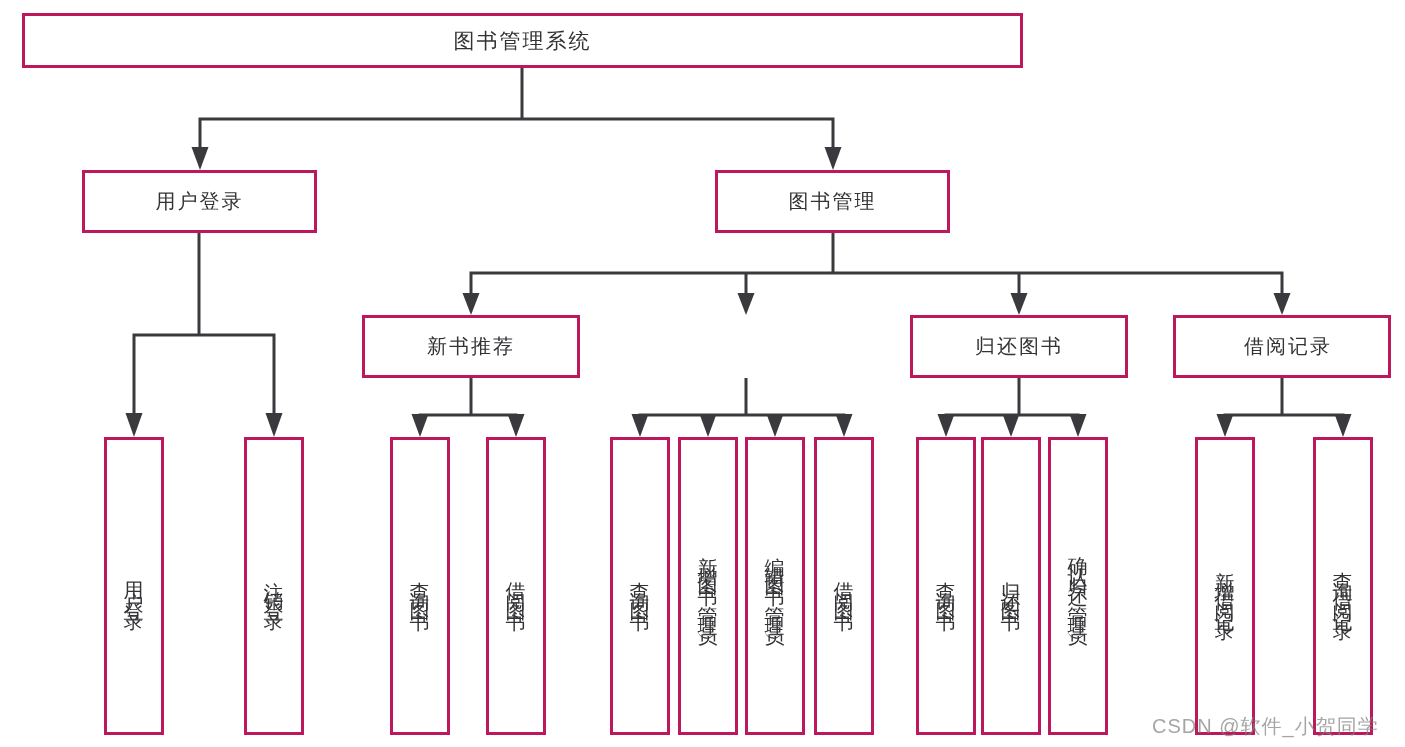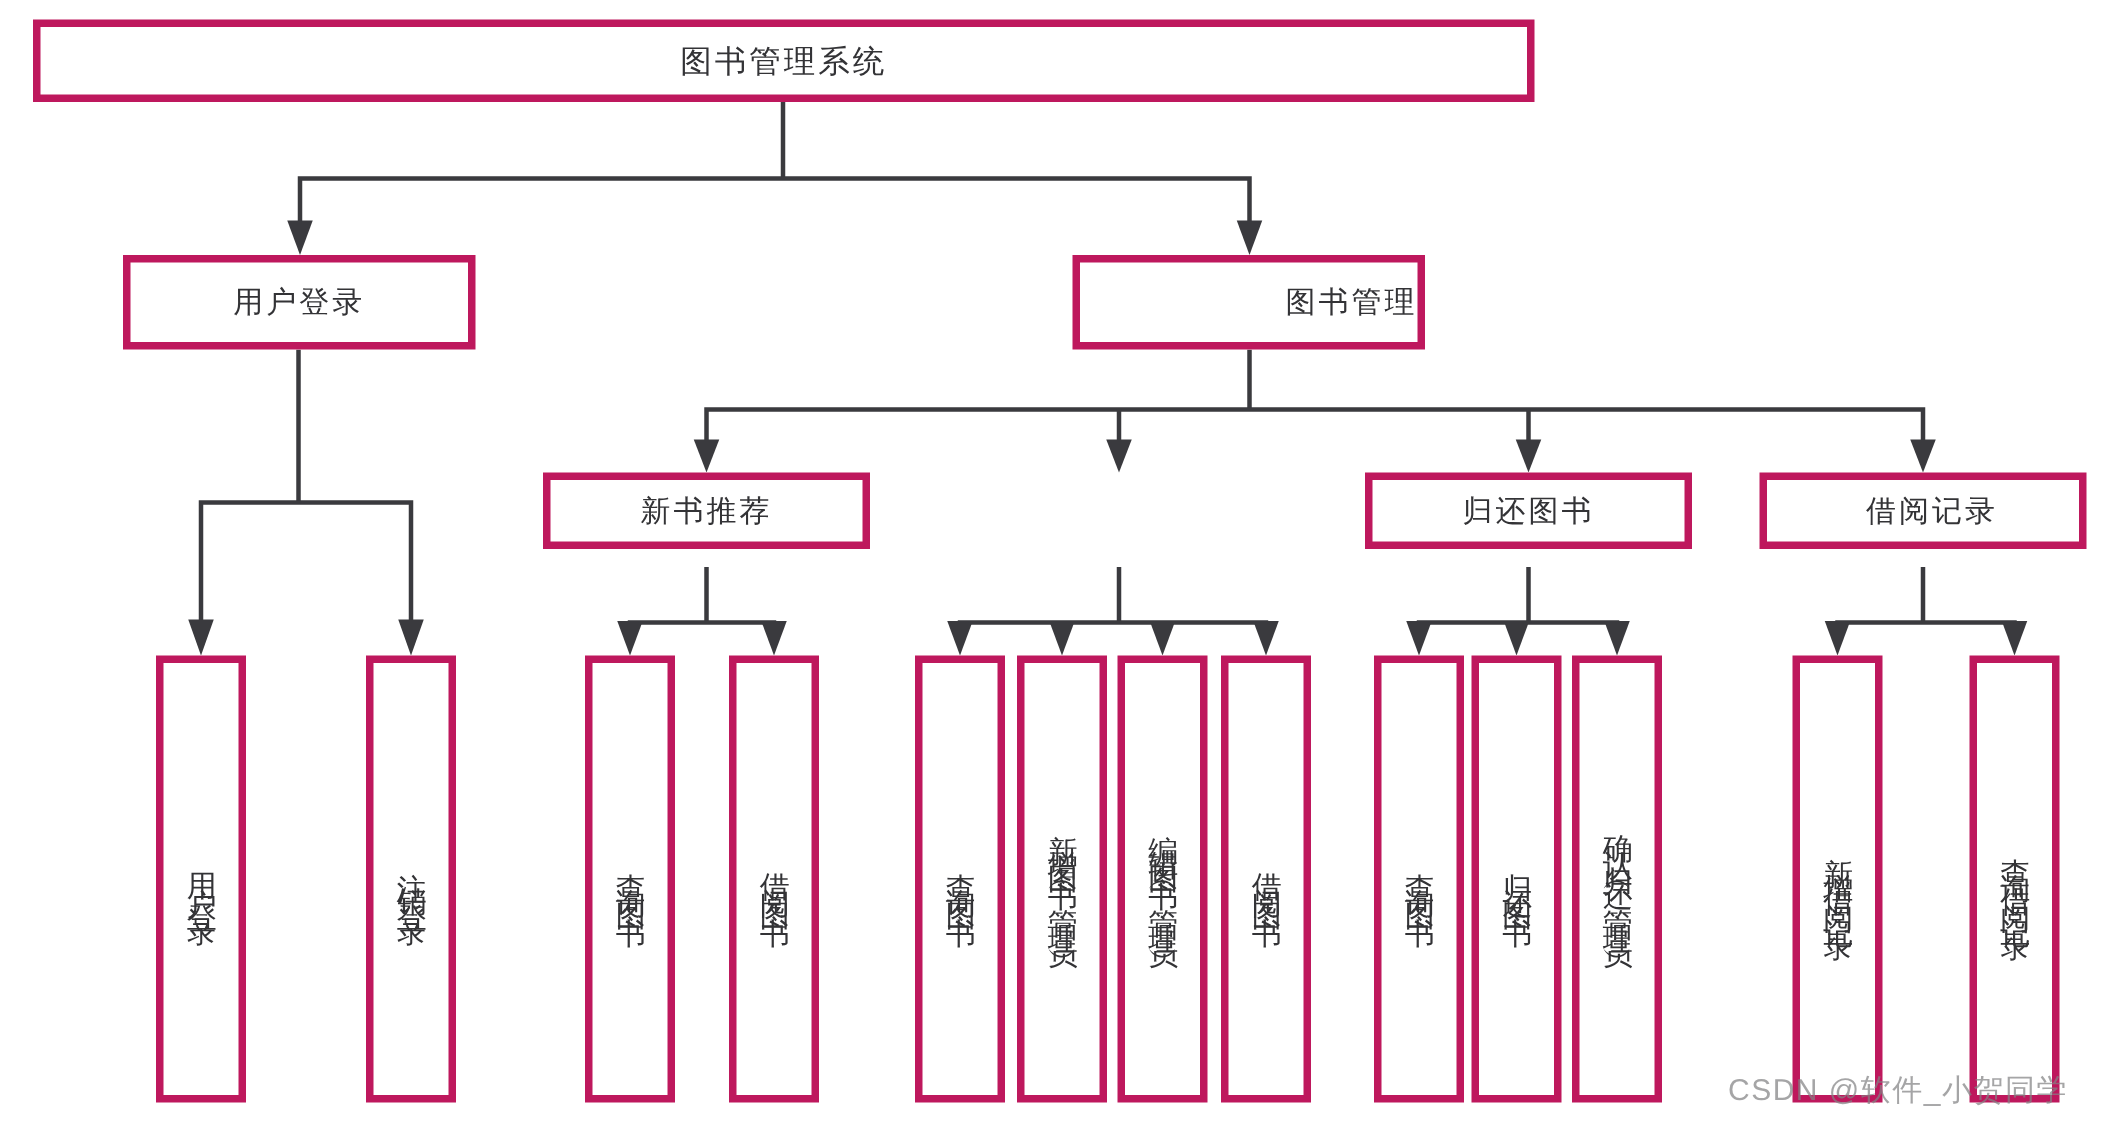--- a/index.html
+++ b/index.html
@@ -7,27 +7,27 @@
     position:relative;
     width:1405px;height:747px;
     background:#ffffff;
     font-family:"Liberation Sans", sans-serif;
     overflow:hidden;
   }
   #wires{position:absolute;left:0;top:0;width:1405px;height:747px;}
   .box{
     position:absolute;
     background:#ffffff;
-    border:5px solid #be185d;
+    border:3px solid #be185d;
     box-sizing:border-box;
     display:flex;align-items:center;justify-content:center;
   }
   .lvl1{left:22px;top:13px;width:1001px;height:55px;}
   .lvl2{top:170px;height:63px;}
-  .lvl3{top:315px;height:51px;width:218px;}
+  .lvl3{top:315px;height:63px;width:218px;}
   .lvl4{top:437px;height:298px;width:60px;}
   .lbl{
     font-size:20px;color:#333336;letter-spacing:2px;white-space:nowrap;
   }
   .lvl1 .lbl{font-size:21px;}
   .vlbl{
     writing-mode:vertical-rl;
     font-size:20px;color:#333336;
     letter-spacing:10px;line-height:1.1;
   }
@@ -94,21 +94,21 @@
     </g>
   </svg>
 
   <div class="box lvl1">
     <span class="lbl">图书管理系统</span>
   </div>
 
   <div class="box lvl2" style="left:82px;width:235px;">
     <span class="lbl">用户登录</span>
   </div>
-  <div class="box lvl2" style="left:715px;width:235px;justify-content:flex-end;">
+  <div class="box lvl2" style="left:715px;width:235px;">
     <span class="lbl">图书管理</span>
   </div>
 
   <div class="box lvl3" style="left:362px;">
     <span class="lbl">新书推荐</span>
   </div>
   <div class="box lvl3" style="left:910px;">
     <span class="lbl">归还图书</span>
   </div>
   <div class="box lvl3" style="left:1173px;padding-left:12px;">

